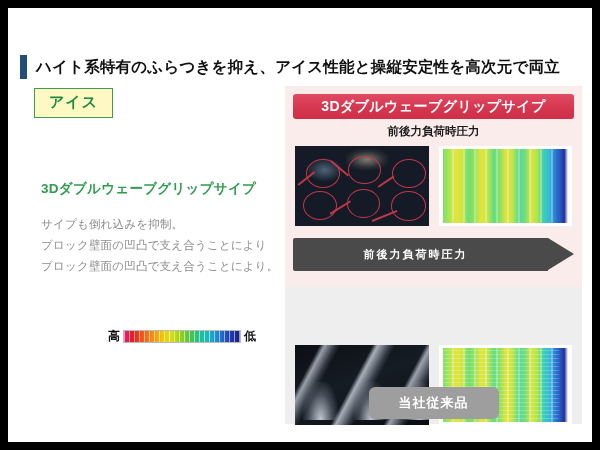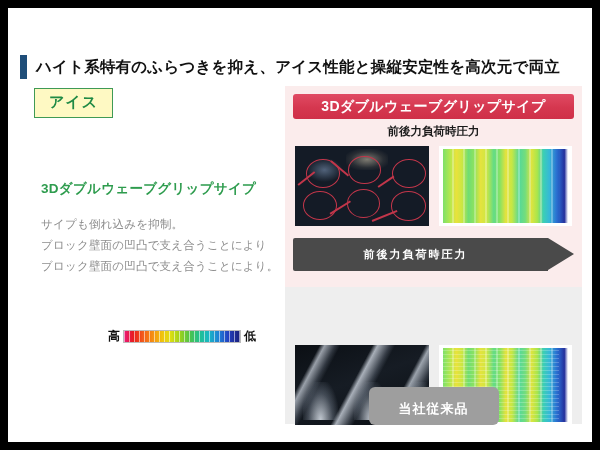--- a/index.html
+++ b/index.html
@@ -181,21 +181,21 @@
     border-top:16.5px solid transparent;
     border-bottom:16.5px solid transparent;
     border-left:26px solid #4a4a4a;
   }
   .arrow-banner span{
     color:#ffffff;font-size:11px;font-weight:bold;letter-spacing:2px;
     white-space:nowrap;margin-left:-10px;
   }
   .gray-pill{
     position:absolute;left:50%;transform:translateX(-50%);top:301px;
-    padding:12px 30px 7px 30px;background:#9e9e9e;border-radius:6px;text-align:right;
+    padding:6px 30px 7px 30px;background:#9e9e9e;border-radius:6px;text-align:right;
   }
   .gray-pill span{
     color:#ffffff;font-size:13px;font-weight:bold;letter-spacing:1px;
     white-space:nowrap;
   }
 </style>
 </head>
 <body>
 
 <div class="slide">

